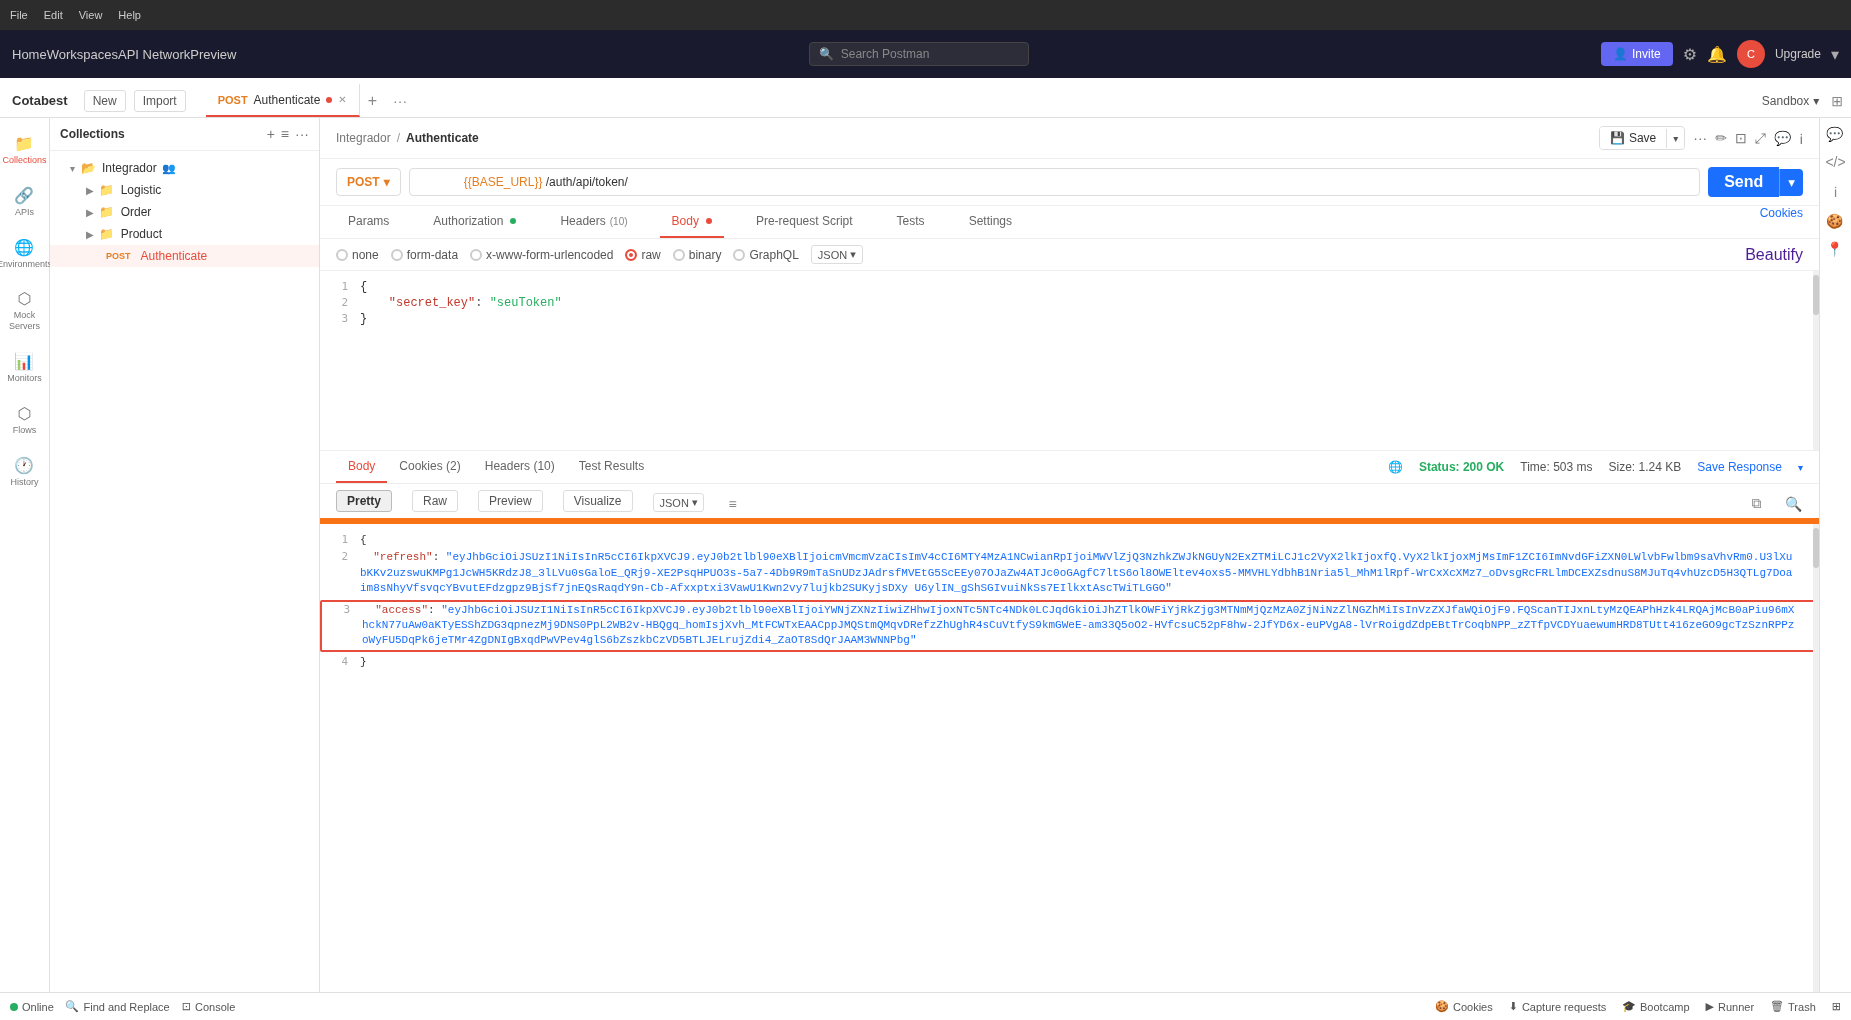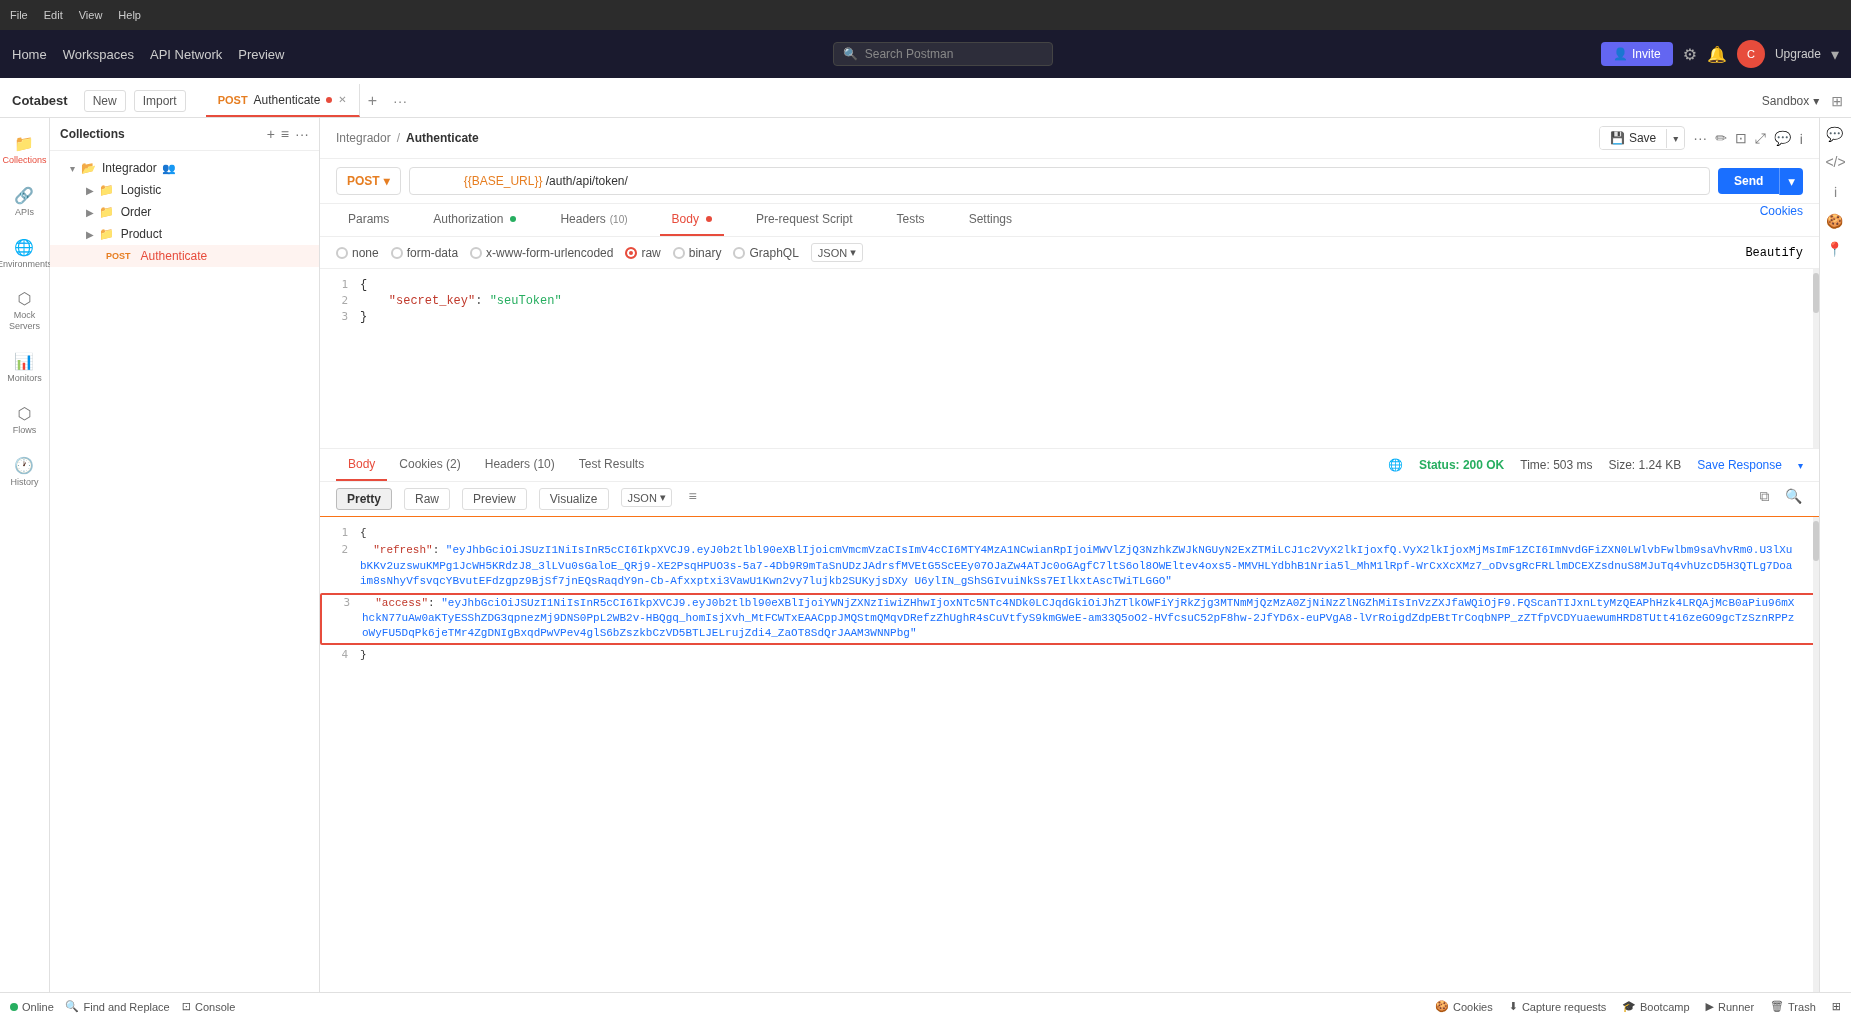--- a/index.html
+++ b/index.html
@@ -3,21 +3,21 @@
   <meta charset="utf-8">
   <style>
     * { margin: 0; padding: 0; box-sizing: border-box; }
     body { font-family: -apple-system, BlinkMacSystemFont, 'Segoe UI', sans-serif; font-size: 12px; background: #f5f5f5; color: #333; overflow: hidden; width: 1851px; height: 1020px; }
 
     
     .menu-bar { display: flex; align-items: center; height: 30px; background: #2c2c2c; color: #ccc; padding: 0 10px; gap: 16px; font-size: 11px; }
     .menu-bar span { cursor: pointer; }
 
     
-    .main-header { display: flex; align-items: center; height: 48px; background: #1a1a2e; padding: 16px 12px; gap: 16px; }
+    .main-header { display: flex; align-items: center; height: 48px; background: #1a1a2e; padding: 16px 12px; }
     .home-btn { color: #ccc; font-size: 13px; cursor: pointer; }
     .nav-item { color: #ccc; font-size: 13px; cursor: pointer; display: flex; align-items: center; gap: 3px; }
     .search-bar { margin-left: auto; background: #2d2d3a; border: 1px solid #444; border-radius: 4px; display: flex; align-items: center; padding: 4px 10px; gap: 6px; color: #888; font-size: 12px; width: 220px; cursor: pointer; }
     .header-actions { display: flex; align-items: center; gap: 10px; margin-left: auto; }
     .invite-btn { background: #6366f1; color: #fff; border: none; border-radius: 4px; padding: 5px 12px; font-size: 12px; cursor: pointer; display: flex; align-items: center; gap: 4px; }
     .header-icon { color: #aaa; font-size: 16px; cursor: pointer; }
     .upgrade-btn { color: #ccc; font-size: 12px; cursor: pointer; }
     .avatar { width: 28px; height: 28px; border-radius: 50%; background: #e74c3c; display: flex; align-items: center; justify-content: center; color: #fff; font-size: 11px; cursor: pointer; }
 
     
@@ -78,40 +78,40 @@
     .save-main { padding: 4px 10px; font-size: 12px; color: #333; cursor: pointer; background: #fff; display: flex; align-items: center; gap: 4px; }
     .save-dropdown { padding: 4px 6px; border-left: 1px solid #ddd; font-size: 10px; color: #555; cursor: pointer; background: #fff; }
     .bc-icon { color: #777; font-size: 14px; cursor: pointer; }
 
     
     .request-bar { display: flex; align-items: center; padding: 8px 16px; border-bottom: 1px solid #eee; gap: 8px; }
     .method-select { padding: 6px 10px; border: 1px solid #ddd; border-radius: 4px; font-size: 12px; color: #e67e22; font-weight: 600; background: #fff; cursor: pointer; display: flex; align-items: center; gap: 4px; }
     .url-input { flex: 1; padding: 6px 10px; border: 1px solid #ddd; border-radius: 4px; font-size: 12px; color: #333; background: #fff; }
     .url-var { color: #e67e22; margin-left: 44px; }
     .send-btn-group { display: flex; align-items: center; }
-    .send-main { background: #1a6fff; color: #fff; border: none; padding: 6px 16px; border-radius: 4px 0 0 4px; font-size: 12px; font-weight: 600; cursor: pointer; }
+    .send-main { background: #1a6fff; color: #fff; border: none; padding: 6px 16px; border-radius: 4px 0 0 4px; font-size: 16px; font-weight: 600; cursor: pointer; }
     .send-dropdown { background: #1a6fff; color: #fff; border: none; border-left: 1px solid rgba(255,255,255,0.3); padding: 6px 8px; border-radius: 0 4px 4px 0; cursor: pointer; }
 
     
     .req-tabs { display: flex; align-items: flex-start; padding: 0 16px; border-bottom: 1px solid #eee; gap: 20px; }
     .req-tab { padding: 8px 12px; font-size: 12px; color: #666; cursor: pointer; border-bottom: 2px solid transparent; display: flex; align-items: center; gap: 4px; }
     .req-tab.active { color: #e74c3c; border-bottom-color: #e74c3c; }
     .tab-badge { font-size: 10px; color: #888; }
     .auth-dot { width: 6px; height: 6px; border-radius: 50%; background: #27ae60; display: inline-block; margin-left: 3px; }
     .body-dot { width: 6px; height: 6px; border-radius: 50%; background: #e74c3c; display: inline-block; margin-left: 3px; }
     .tab-right { margin-left: auto; }
     .cookies-link { color: #1a6fff; font-size: 12px; cursor: pointer; }
 
     
     .body-options { display: flex; align-items: center; padding: 6px 16px; border-bottom: 1px solid #eee; gap: 12px; font-size: 12px; }
     .radio-option { display: flex; align-items: center; gap: 4px; cursor: pointer; color: #555; }
     .radio-dot { width: 12px; height: 12px; border-radius: 50%; border: 2px solid #ccc; display: inline-block; }
     .raw-dot { border-color: #e74c3c; background: #e74c3c; box-shadow: inset 0 0 0 2px #fff; }
     .json-select { border: 1px solid #ddd; border-radius: 3px; padding: 2px 6px; font-size: 11px; color: #555; cursor: pointer; display: flex; align-items: center; gap: 3px; }
-    .beautify-btn { margin-left: auto; color: #000000; font-size: 12px; cursor: pointer; font-family: Liberation Mono, monospace; }
+    .beautify-btn { margin-left: auto; color: #4c1d95; font-size: 16px; cursor: pointer; }
 
     
     .code-editor { flex: 0 0 180px; background: #fff; padding: 8px 0; overflow-y: auto; border-bottom: 1px solid #eee; position: relative; }
     .code-line { display: flex; align-items: flex-start; padding: 1px 0; }
     .line-num { width: 40px; text-align: right; padding-right: 12px; color: #aaa; font-size: 11px; font-family: monospace; flex-shrink: 0; user-select: none; }
     .line-content { font-size: 12px; font-family: 'Courier New', monospace; color: #333; }
     .json-brace { color: #333; }
     .json-key { color: #c0392b; }
     .json-string { color: #27ae60; }
     .json-colon { color: #555; }
@@ -122,21 +122,21 @@
     .response-section { flex: 1; display: flex; flex-direction: column; overflow: hidden; }
     .resp-tabs-bar { display: flex; align-items: center; padding: 0 16px; border-bottom: 1px solid #eee; }
     .resp-tab { padding: 8px 12px; font-size: 12px; color: #666; cursor: pointer; border-bottom: 2px solid transparent; }
     .resp-tab.active { color: #e74c3c; border-bottom-color: #e74c3c; }
     .resp-status { margin-left: auto; display: flex; align-items: center; gap: 16px; font-size: 12px; }
     .status-ok { color: #27ae60; font-weight: 600; }
     .status-meta { color: #555; }
     .save-resp-btn { color: #1a6fff; font-size: 12px; cursor: pointer; }
 
     
-    .resp-options { display: flex; align-items: flex-start; padding: 6px 16px; border-bottom: 1px solid #f97316; gap: 12px; }
+    .resp-options { display: flex; align-items: flex-end; padding: 6px 16px; border-bottom: 6px solid #f97316; gap: 20px; }
     .resp-opt-btn { padding: 3px 10px; font-size: 12px; border: 1px solid #ddd; border-radius: 3px; cursor: pointer; background: #fff; color: #555; }
     .resp-opt-btn.active { background: #f0f0f0; font-weight: 600; color: #333; border-color: #bbb; }
     .resp-json-select { border: 1px solid #ddd; border-radius: 3px; padding: 2px 6px; font-size: 11px; color: #555; cursor: pointer; display: flex; align-items: center; gap: 3px; }
     .resp-icon-btn { color: #888; font-size: 14px; cursor: pointer; margin-left: 4px; }
 
     
     .resp-code { flex: 1; overflow-y: auto; padding: 8px 0; background: #fff; position: relative; }
     .resp-line { display: flex; align-items: flex-start; padding: 1px 0; }
     .resp-line-num { width: 40px; text-align: right; padding-right: 12px; color: #aaa; font-size: 11px; font-family: monospace; flex-shrink: 0; }
     .resp-line-content { font-size: 11px; font-family: 'Courier New', monospace; color: #333; word-break: break-all; line-height: 1.4; padding-right: 20px; }

